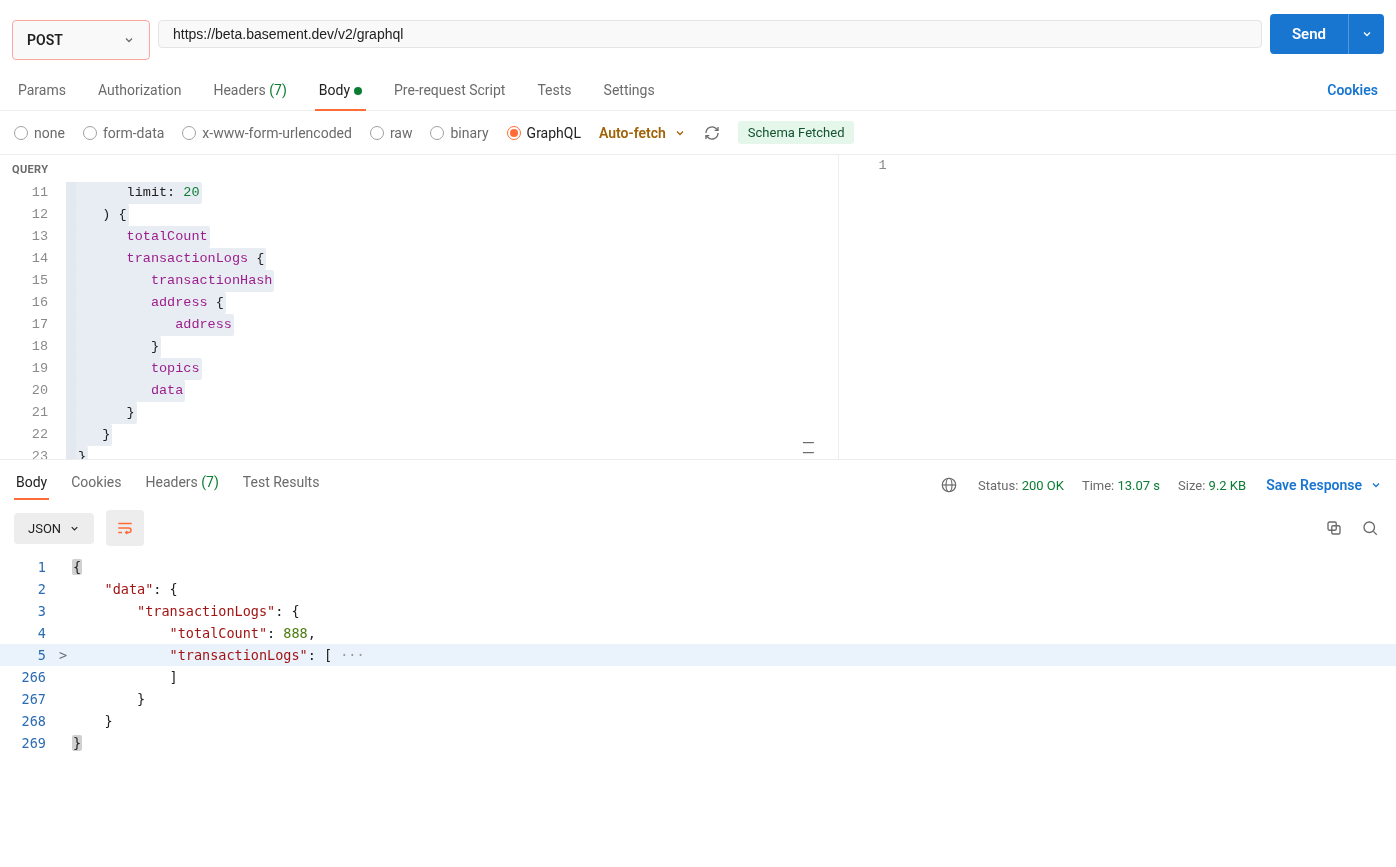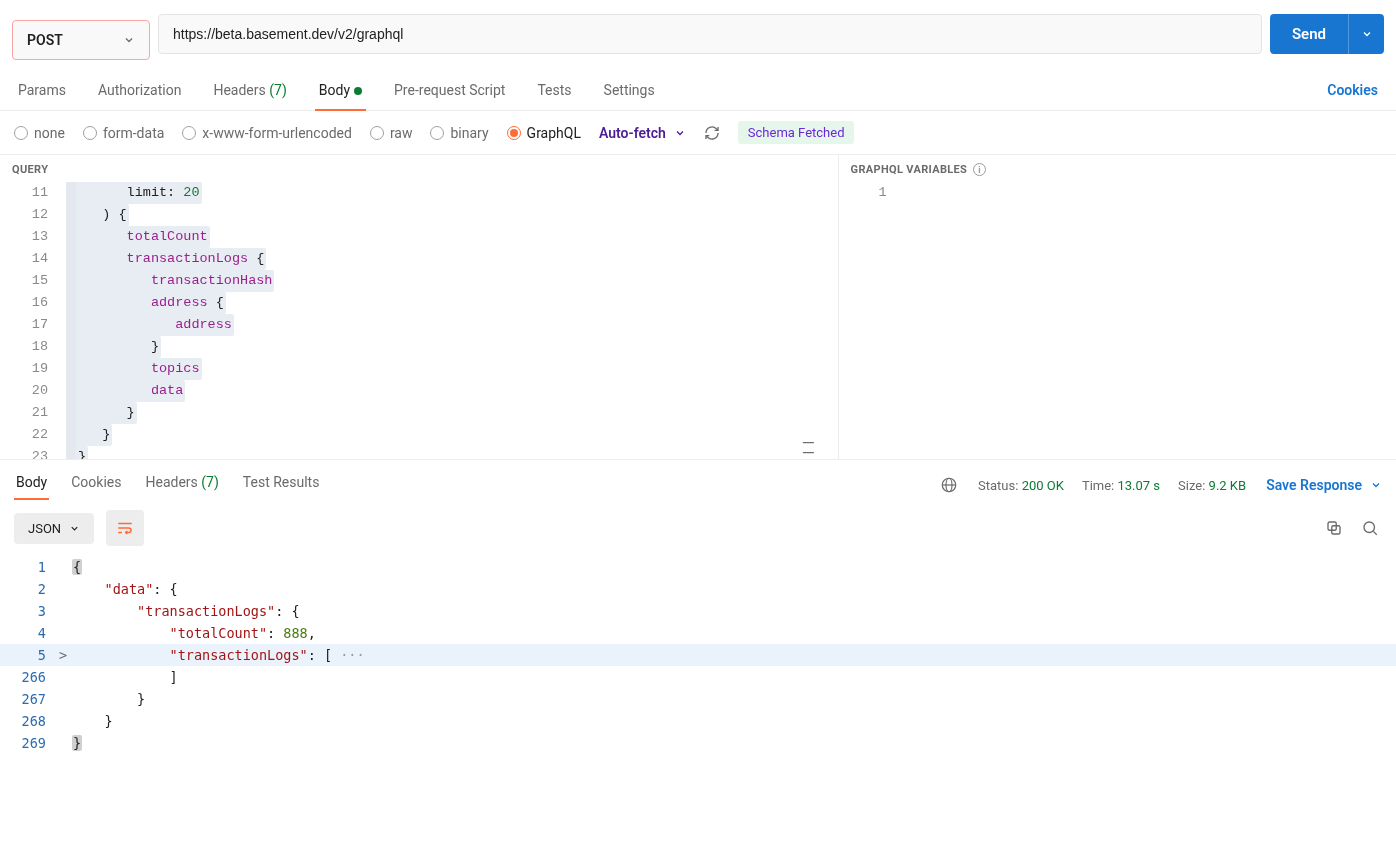--- a/index.html
+++ b/index.html
@@ -2,21 +2,21 @@
 <html><head>
 <meta charset="utf-8">
 <style>
   * { box-sizing: border-box; margin: 0; padding: 0; }
   body { font-family: -apple-system, BlinkMacSystemFont, "Segoe UI", Roboto, sans-serif; font-size: 13px; color: #212121; background: #fff; }
   
   
   .request-bar { display: flex; gap: 8px; padding: 8px 12px; align-items: center; }
   .method-select { display: flex; align-items: center; justify-content: space-between; width: 138px; height: 40px; padding: 0 14px; border: 1px solid #fca5a5; border-radius: 4px; background: #f9f9f9; font-weight: 600; font-size: 14px; cursor: pointer; margin-top: 12px; }
   .method-select .chev { color: #6b6b6b; }
-  .url-input { flex: 1; height: 40px; padding: 0 14px; border: 1px solid #e4e4e4; border-radius: 4px; background: #f9f9f9; font-size: 14px; color: #212121; }
+  .url-input { flex: 1; height: 28px; padding: 0 14px; border: 1px solid #e4e4e4; border-radius: 4px; background: #f9f9f9; font-size: 14px; color: #212121; }
   .send-btn { display: flex; align-items: center; height: 40px; background: #1876d1; color: #fff; border-radius: 4px; overflow: hidden; cursor: pointer; }
   .send-btn .lbl { padding: 0 22px; font-weight: 600; font-size: 15px; }
   .send-btn .drop { width: 36px; display: flex; align-items: center; justify-content: center; border-left: 1px solid rgba(255,255,255,.25); height: 100%; }
   
   
   .req-tabs { display: flex; align-items: center; padding: 4px 14px 0 14px; border-bottom: 1px solid #ededed; gap: 24px; font-size: 14px; }
   .req-tabs .tab { padding: 10px 4px 12px; color: #6b6b6b; cursor: pointer; position: relative; }
   .req-tabs .tab.active { color: #212121; }
   .req-tabs .tab.active::after { content:""; position:absolute; left:0; right:0; bottom:-1px; height:2px; background:#ff6c37; }
   .req-tabs .count { color: #0a7d33; }
@@ -24,23 +24,23 @@
   .req-tabs .spacer { flex:1; }
   .cookies-link { color:#1876d1; font-weight:600; cursor:pointer; padding: 10px 4px 12px; }
   
   
   .body-types { display:flex; align-items:center; gap:18px; padding: 10px 14px; border-bottom:1px solid #ededed; font-size:14px; }
   .bt-radio { display:flex; align-items:center; gap:6px; color:#6b6b6b; cursor:pointer; }
   .bt-radio .r { width:14px; height:14px; border-radius:50%; border:1.5px solid #a0a0a0; display:inline-block; position:relative; }
   .bt-radio.selected { color:#212121; }
   .bt-radio.selected .r { border-color:#ff6c37; }
   .bt-radio.selected .r::after { content:""; position:absolute; inset:2px; border-radius:50%; background:#ff6c37; }
-  .autofetch { color:#4c1d95; font-weight:600; display:flex; align-items:center; gap:8px; cursor:pointer; }
+  .autofetch { color:#a16207; font-weight:600; display:flex; align-items:center; gap:8px; cursor:pointer; }
   .refresh-ic { width:16px; height:16px; color:#6b6b6b; cursor:pointer; }
-  .schema-badge { background:#e5f6eb; color:#6d28d9; padding:4px 10px; border-radius:3px; font-size:13px; }
+  .schema-badge { background:#e5f6eb; color:#14532d; padding:4px 10px; border-radius:3px; font-size:13px; }
   
   
   .gq-wrap { display:flex; border-bottom:1px solid #ededed; height: 305px; }
   .gq-pane { flex:1; display:flex; flex-direction:column; min-width:0; }
   .gq-pane + .gq-pane { border-left:1px solid #ededed; flex: 0 0 40%; }
   .gq-head { font-size:11px; font-weight:700; color:#6b6b6b; letter-spacing:.03em; padding:8px 12px 6px; display:flex; align-items:center; gap:6px; }
   .info-ic { width:13px; height:13px; border:1px solid #9a9a9a; border-radius:50%; display:inline-flex; align-items:center; justify-content:center; font-size:9px; color:#9a9a9a; font-weight:700; }
   .editor { flex:1; overflow:auto; font-family: "SFMono-Regular", Consolas, "Liberation Mono", Menlo, monospace; font-size:13.5px; line-height:22px; position:relative; }
   .editor-inner { display:flex; }
   .gutter { width:66px; text-align:right; color:#8a8a8a; user-select:none; padding-right:18px; }
@@ -191,24 +191,20 @@
             <div class="ln">22</div>
             <div class="ln">23</div>
           </div>
         <div class="sel-col"></div>
         <div class="code" id="q-code"><div class="row"><span class="hl"><span>      limit: </span><span class="tok-num">20</span></span></div><div class="row"><span class="hl"><span>   ) {</span></span></div><div class="row"><span class="hl"><span>      </span><span class="tok-prop">totalCount</span></span></div><div class="row"><span class="hl"><span>      </span><span class="tok-prop">transactionLogs</span><span> {</span></span></div><div class="row"><span class="hl"><span>         </span><span class="tok-prop">transactionHash</span></span></div><div class="row"><span class="hl"><span>         </span><span class="tok-prop">address</span><span> {</span></span></div><div class="row"><span class="hl"><span>            </span><span class="tok-prop">address</span></span></div><div class="row"><span class="hl"><span>         }</span></span></div><div class="row"><span class="hl"><span>         </span><span class="tok-prop">topics</span></span></div><div class="row"><span class="hl"><span>         </span><span class="tok-prop">data</span></span></div><div class="row"><span class="hl"><span>      }</span></span></div><div class="row"><span class="hl"><span>   }</span></span></div><div class="row"><span class="hl"><span>}</span></span></div></div>
       </div>
       <div class="collapse-marks">—<br>—</div>
     </div>
   </div>
   <div class="gq-pane">
-    <div class="gq-head">
-      <span>GRAPHQL VARIABLES</span>
-      <span class="info-ic">i</span>
-    </div>
     <div class="editor">
       <div class="editor-inner">
         <div class="gutter">
             <div class="ln">1</div>
           </div>
         <div class="code"><div class="row"></div></div>
       </div>
     </div>
   </div>
 </div>

